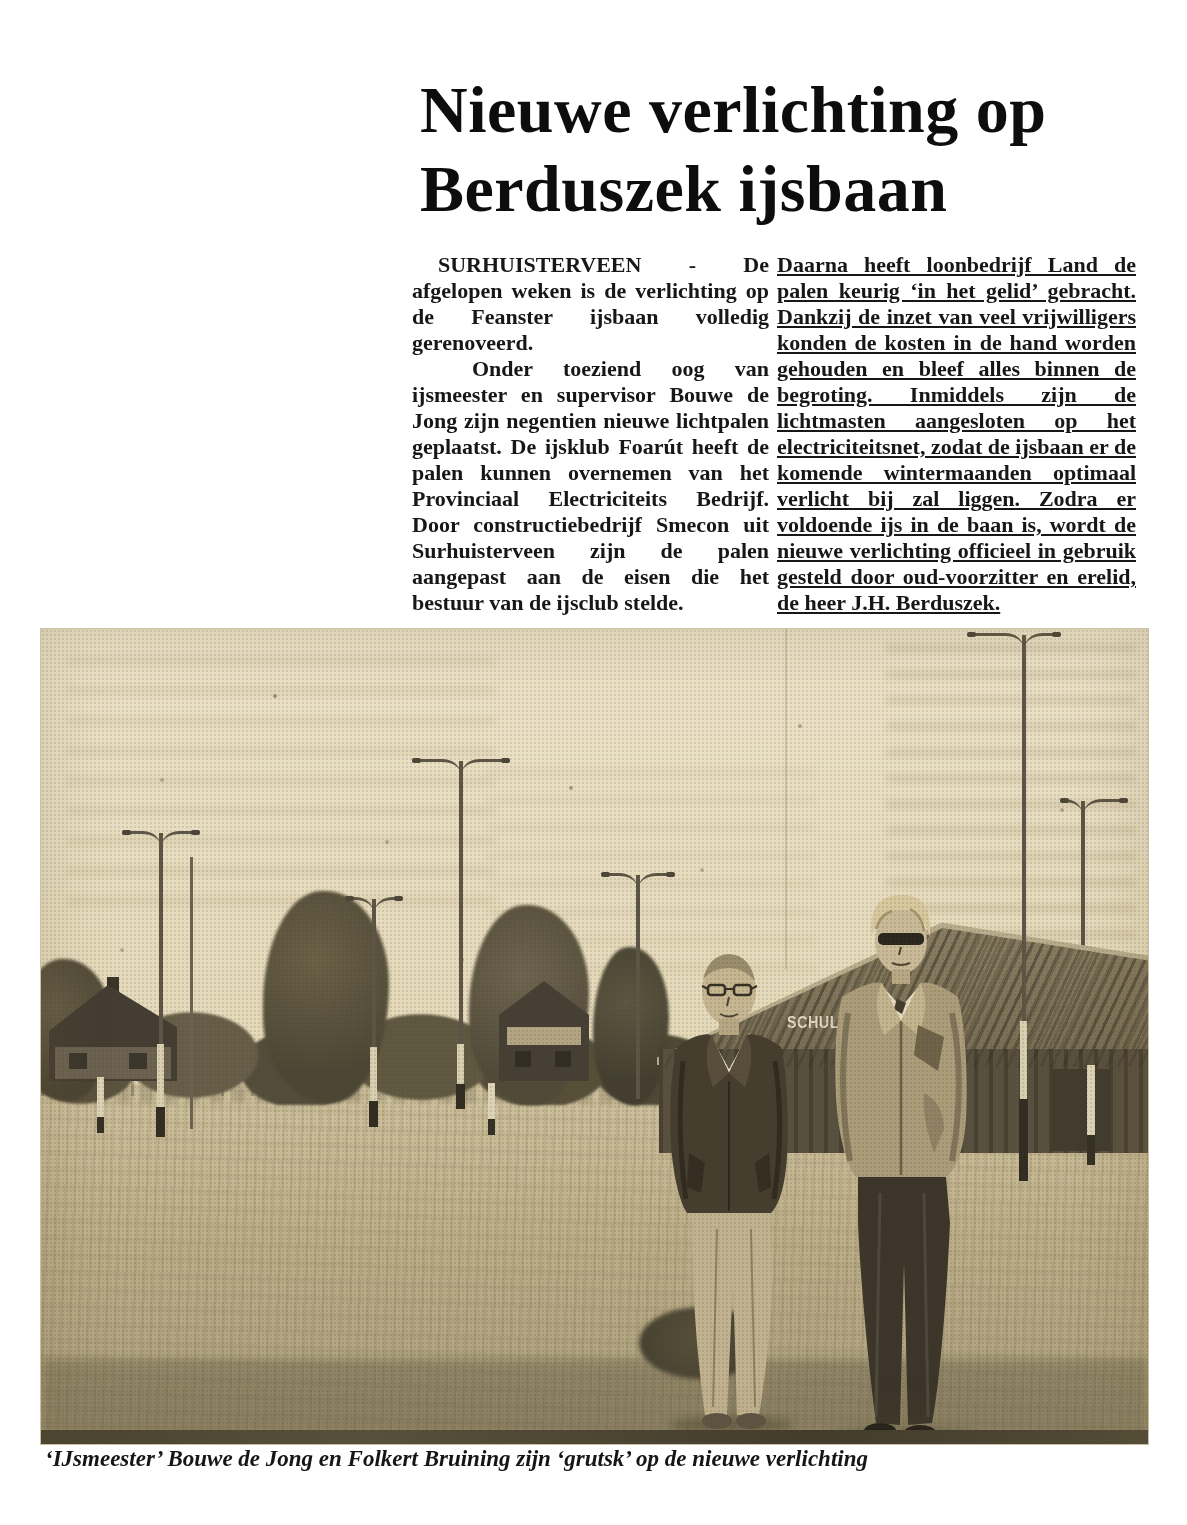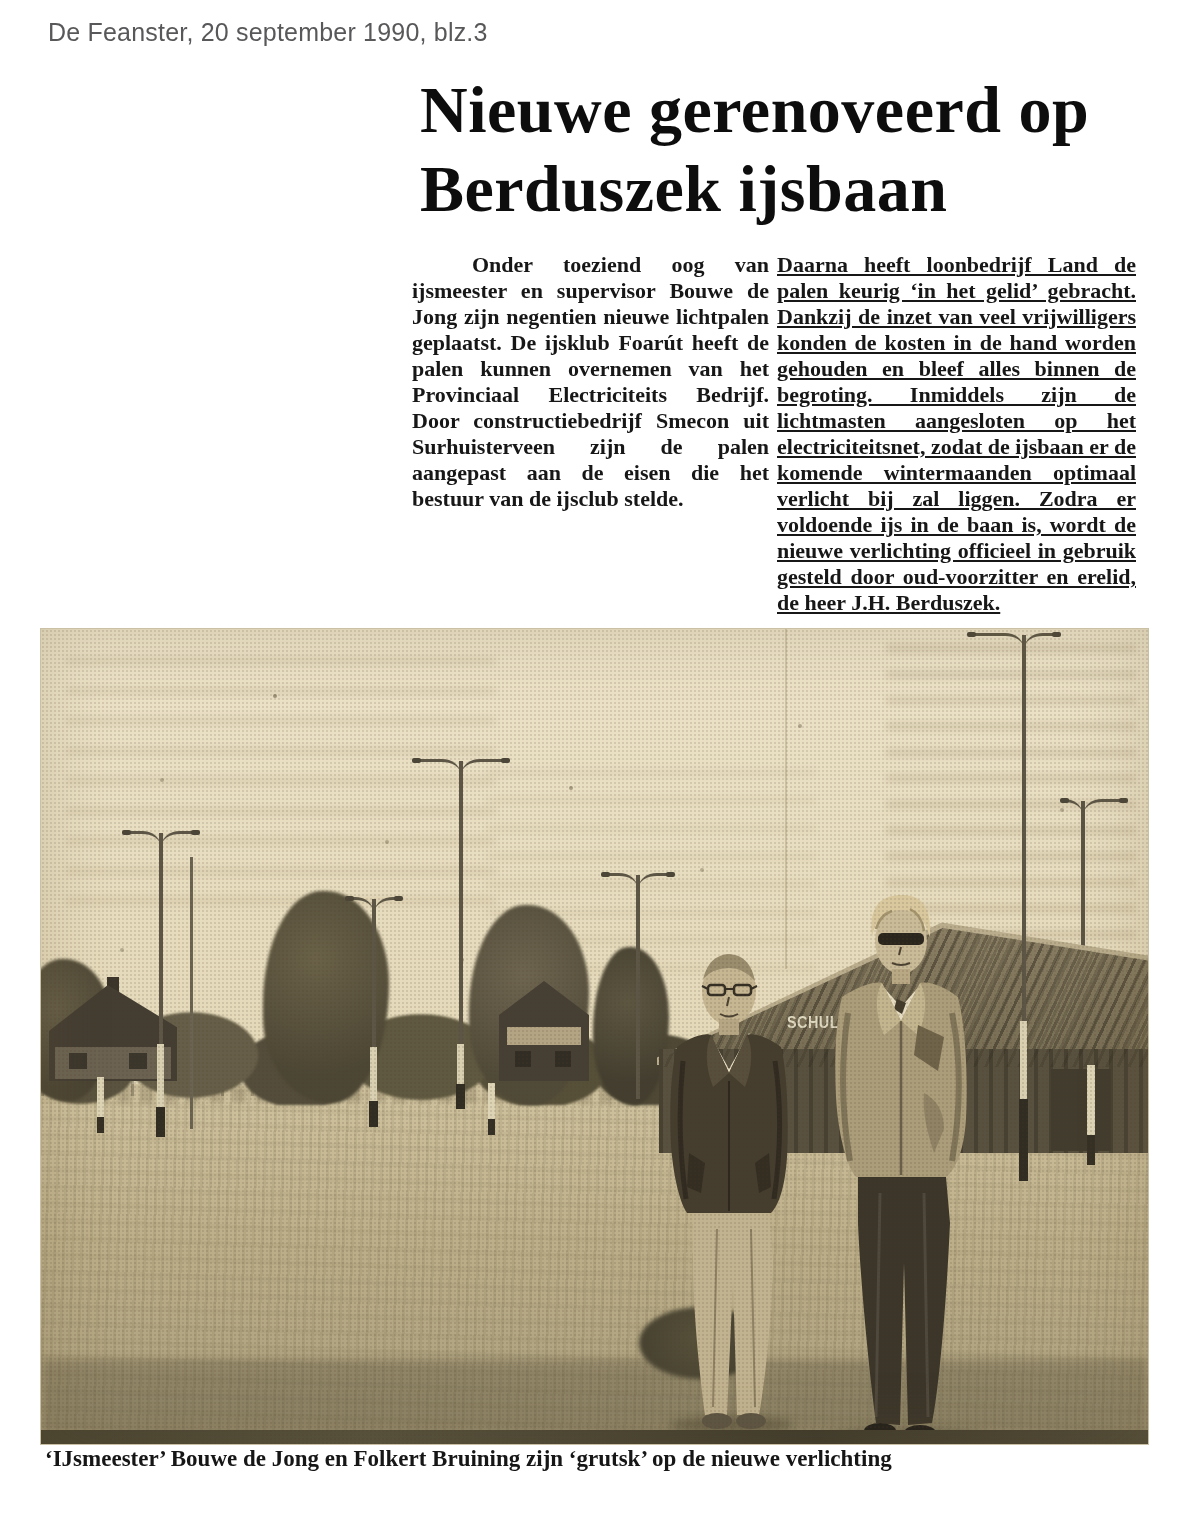--- a/index.html
+++ b/index.html
@@ -13,21 +13,21 @@
             font-weight:700;font-size:66px;line-height:79px;color:#0d0d0d;letter-spacing:.5px;}
 
   .col{position:absolute;top:252px;font-size:22px;line-height:26px;font-weight:700;
        color:#171717;text-align:justify;}
   .col p{margin:0;}
   .col-left{left:412px;width:357px;}
   .col-right{left:777px;width:359px;text-decoration:underline;}
   .lead{text-indent:26px;}
   .p2{text-indent:60px;}
 
-  .caption{position:absolute;left:45px;top:1446px;width:900px;
+  .caption{position:absolute;left:45px;top:1446px;width:900px;font-style:italic;
            font-weight:700;font-size:23px;color:#161616;}
 
   
   .photo{position:absolute;left:40px;top:628px;width:1107px;height:815px;
          background:#e7ddc0;overflow:hidden;border:1px solid #c9c0a6;}
   .photo *{position:absolute;}
 
   .sky{left:0;top:0;width:1107px;height:478px;z-index:1;
        background:linear-gradient(#ece2c8,#e5dabb 75%,#e2d7b6);}
   .ghost{z-index:2;filter:blur(3px);}
@@ -135,25 +135,25 @@
      background-image:radial-gradient(rgba(72,60,35,.14) 1px, transparent 1.35px);
      background-size:4px 4px;}
   .vignette{left:0;top:0;width:1107px;height:815px;z-index:41;pointer-events:none;
      box-shadow:inset 0 0 70px rgba(120,100,60,.22);}
 </style>
 </head>
 <body>
 
 <div class="page">
 
-  <div class="masthead">De Feanster, 20 september 1990, blz.3</div>
-
-  <h1 class="headline"><span>Nieuwe gerenoveerd op</span><br><span>Berduszek ijsbaan</span></h1>
+
+  <h1 class="headline"><span>Nieuwe verlichting op</span><br><span>Berduszek ijsbaan</span></h1>
 
   <div class="col col-left">
+    <p class="lead">SURHUISTERVEEN - De afgelopen weken is de verlichting op de Feanster ijsbaan volledig gerenoveerd.</p>
     <p class="p2">Onder toeziend oog van ijsmeester en supervisor Bouwe de Jong zijn negentien nieuwe lichtpalen geplaatst. De ijsklub Foarút heeft de palen kunnen overnemen van het Provinciaal Electriciteits Bedrijf. Door constructiebedrijf Smecon uit Surhuisterveen zijn de palen aangepast aan de eisen die het bestuur van de ijsclub stelde.</p>
   </div>
 
   <div class="col col-right">
     <p>Daarna heeft loonbedrijf Land de palen keurig ‘in het gelid’ gebracht. Dankzij de inzet van veel vrijwilligers konden de kosten in de hand worden gehouden en bleef alles binnen de begroting. Inmiddels zijn de lichtmasten aangesloten op het electriciteitsnet, zodat de ijsbaan er de komende wintermaanden optimaal verlicht bij zal liggen. Zodra er voldoende ijs in de baan is, wordt de nieuwe verlichting officieel in gebruik gesteld door oud-voorzitter en erelid, de heer J.H. Berduszek.</p>
   </div>
 
   <div class="photo">
     <div class="sky"></div>
     <div class="ghost g1"></div>

